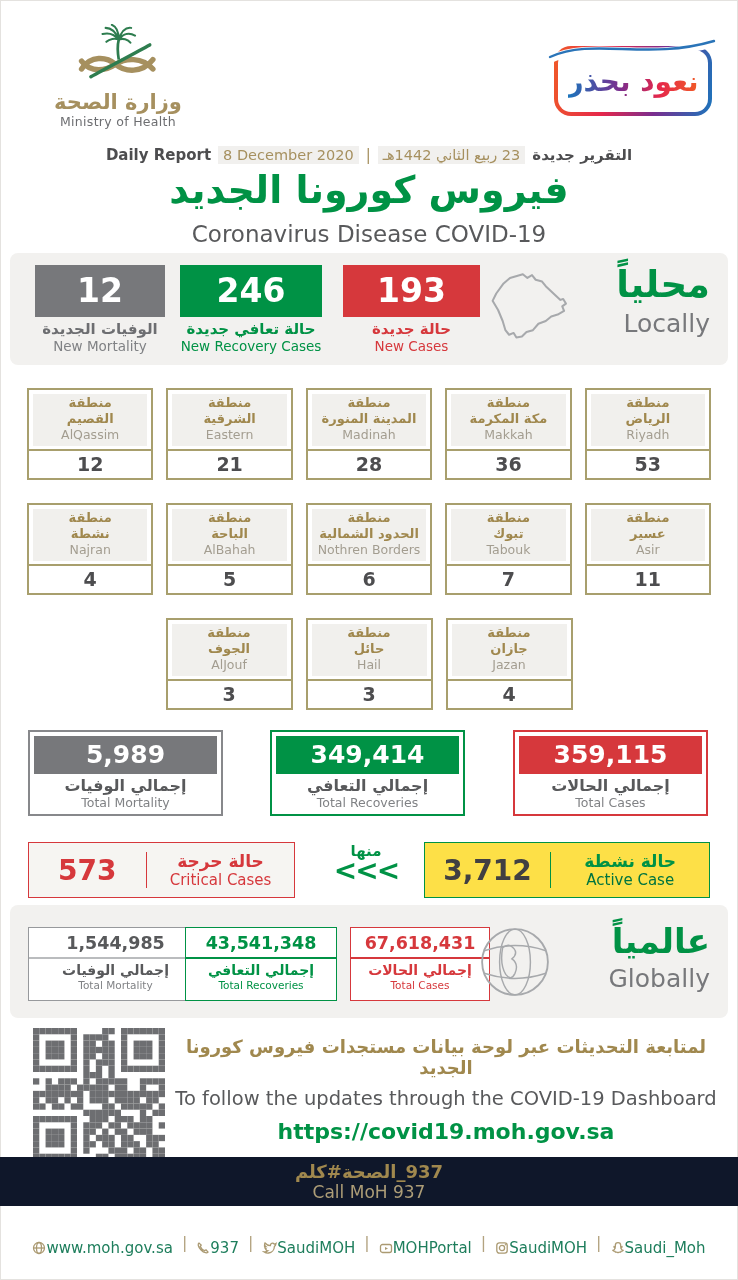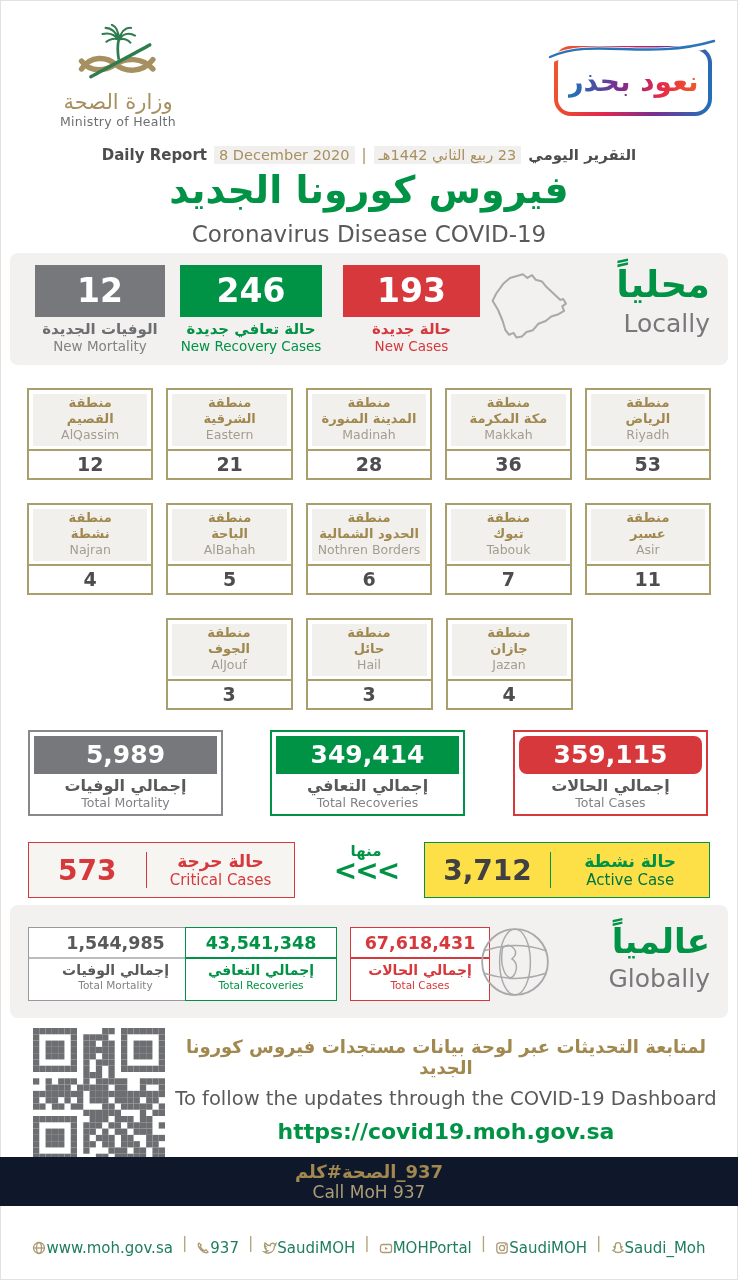--- a/index.html
+++ b/index.html
@@ -3,21 +3,21 @@
 <meta charset="utf-8">
 <style>
   html,body{margin:0;padding:0;background:#fff;}
   body{width:738px;height:1280px;font-family:"DejaVu Sans",sans-serif;}
   .page{position:relative;width:738px;height:1280px;background:#fff;overflow:hidden;box-shadow:inset 0 0 0 1px #e4e2df;}
   .abs{position:absolute;}
   .c{text-align:center;}
 
   
   .logo-block{top:24px;left:40px;width:156px;text-align:center;}
-  .logo-ar{font-size:21px;font-weight:normal;color:#a6905f;line-height:1.15;}
+  .logo-ar{font-size:21px;font-weight:bold;color:#a6905f;line-height:1.15;}
   .logo-en{font-size:12.5px;color:#6d6e71;letter-spacing:.3px;}
   .badge-wrap{top:46px;right:26px;width:158px;height:70px;border-radius:17px;padding:4px;box-sizing:border-box;
     background:linear-gradient(100deg,#f05a28 0%,#e5274b 35%,#7b2d8e 65%,#1b75bc 100%);}
   .badge-inner{width:100%;height:100%;background:#fff;border-radius:13px;display:flex;align-items:center;justify-content:center;}
   .badge-text{font-size:28px;font-weight:bold;direction:rtl;
     background:linear-gradient(90deg,#1b75bc 0%,#7b2d8e 40%,#e5274b 70%,#f05a28 100%);
     -webkit-background-clip:text;background-clip:text;color:transparent;}
   .badge-swoosh{position:absolute;top:-9px;left:-8px;}
 
   .date-row{top:146px;left:0;width:100%;display:flex;justify-content:center;align-items:center;gap:7px;}
@@ -115,21 +115,21 @@
       <path d="M4,22 C48,2 100,26 168,6" stroke="#ffffff" stroke-width="8" fill="none" stroke-linecap="round"></path>
       <path d="M4,20 C48,0 100,24 168,4" stroke="#2a74b8" stroke-width="2.4" fill="none" stroke-linecap="round"></path>
     </svg>
   </div>
 
   <div class="abs date-row">
     <span class="date-dark">Daily Report</span>
     <span class="date-hl">8 December 2020</span>
     <span class="date-pipe">|</span>
     <span class="date-hl" dir="rtl">23 ربيع الثاني 1442هـ</span>
-    <span class="date-dark" dir="rtl">التقرير اليومي</span>
+    <span class="date-dark" dir="rtl">التقرير جديدة</span>
   </div>
 
   <div class="abs c title-ar">فيروس كورونا الجديد</div>
   <div class="abs c title-en">Coronavirus Disease COVID-19</div>
 
   <div class="abs band locally-band">
     <div class="abs" style="left:25px;top:12px;width:130px;">
       <div class="stat-box" style="background:#77787b;">12</div>
       <div class="stat-lbl-ar c" style="color:#6d6e71;">الوفيات الجديدة</div>
       <div class="stat-lbl-en c" style="color:#808285;">New Mortality</div>
@@ -270,21 +270,21 @@
     <div class="total-head" style="background:#77787b;">5,989</div>
     <div class="total-ar">إجمالي الوفيات</div>
     <div class="total-en">Total Mortality</div>
   </div>
   <div class="abs total-box" style="left:270px;border-color:#009245;">
     <div class="total-head" style="background:#009245;">349,414</div>
     <div class="total-ar">إجمالي التعافي</div>
     <div class="total-en">Total Recoveries</div>
   </div>
   <div class="abs total-box" style="left:513px;border-color:#d6383c;">
-    <div class="total-head" style="background:#d6383c;border-radius:8px;">359,115</div>
+    <div class="total-head" style="background:#d6383c;">359,115</div>
     <div class="total-ar">إجمالي الحالات</div>
     <div class="total-en">Total Cases</div>
   </div>
 
   <div class="abs pill" style="top:842px;left:28px;width:267px;border-color:#d6383c;background:#f6f5f2;">
     <div class="pill-val" style="color:#d6383c;">573</div>
     <div class="pill-div" style="background:#d6383c;"></div>
     <div class="pill-lbls">
       <div class="pill-ar" style="color:#d6383c;">حالة حرجة</div>
       <div class="pill-en" style="color:#d6383c;">Critical Cases</div>

